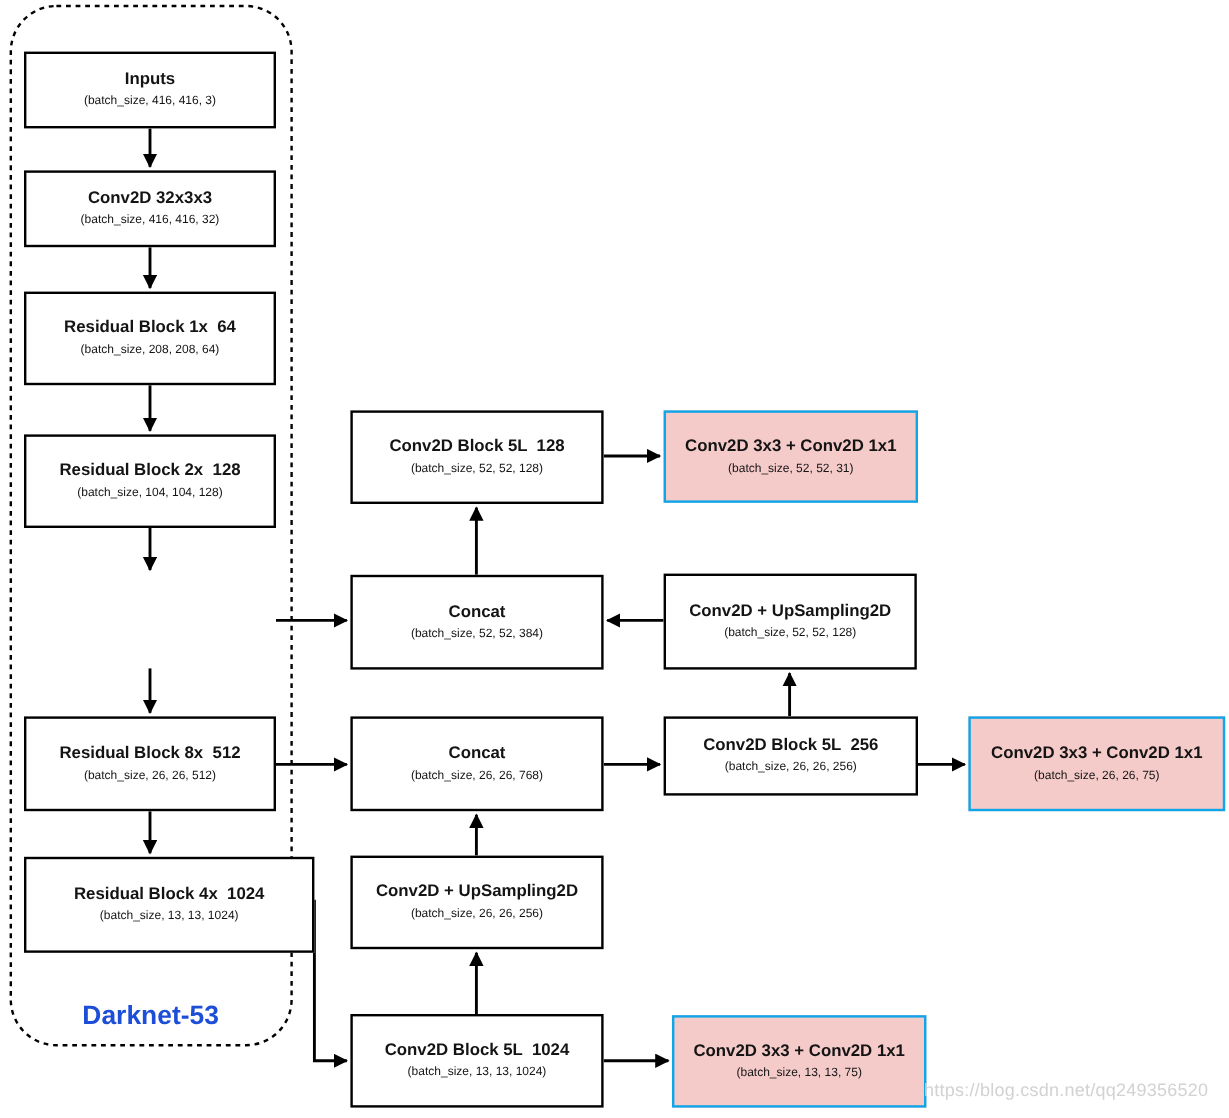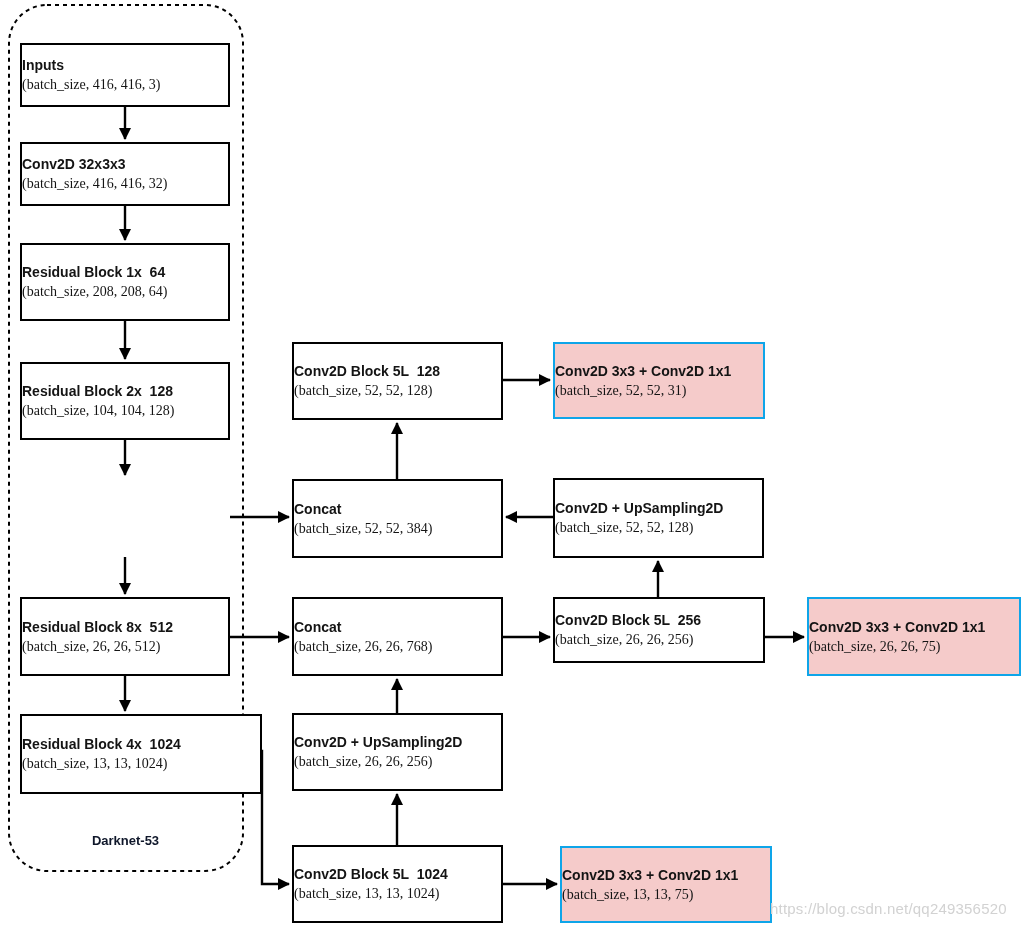--- a/index.html
+++ b/index.html
@@ -5,29 +5,29 @@
   html,body{margin:0;padding:0;background:#ffffff;}
   #stage{
     position:relative;width:1024px;height:932px;background:#ffffff;overflow:hidden;
     font-family:"Liberation Sans",sans-serif;
   }
   #connectors{position:absolute;left:0;top:0;width:1024px;height:932px;}
   .edge{stroke:#000000;stroke-width:2.4;fill:none;}
   .boundary{fill:none;stroke:#000000;stroke-width:2;stroke-dasharray:4 4;}
   .node{
     position:absolute;box-sizing:border-box;background:#ffffff;border:2px solid #000000;
-    display:flex;flex-direction:column;align-items:flex-start;justify-content:center;
+    display:flex;flex-direction:column;align-items:center;justify-content:center;
     text-align:center;color:#141414;
   }
   .node .t{font-weight:bold;font-size:14px;line-height:19px;white-space:pre;}
-  .node .d{font-weight:normal;font-size:14px;line-height:19px;white-space:pre;font-family:Liberation Serif, serif;}
+  .node .d{font-weight:normal;font-size:10px;line-height:19px;white-space:pre;}
   .node.head{background:#f5cbca;border:2px solid #0ea5e9;}
   #darknet-label{
     position:absolute;left:20px;top:833px;width:211px;text-align:center;
-    font-weight:bold;font-size:13px;color:#0f172a;
+    font-weight:bold;font-size:22px;color:#1d4ed8;
   }
   #watermark{
     position:absolute;left:770px;top:900px;width:250px;
     font-size:15px;color:#d2d2d2;letter-spacing:0.2px;white-space:nowrap;
   }
 </style>
 </head>
 <body>
 
 <div id="stage">

